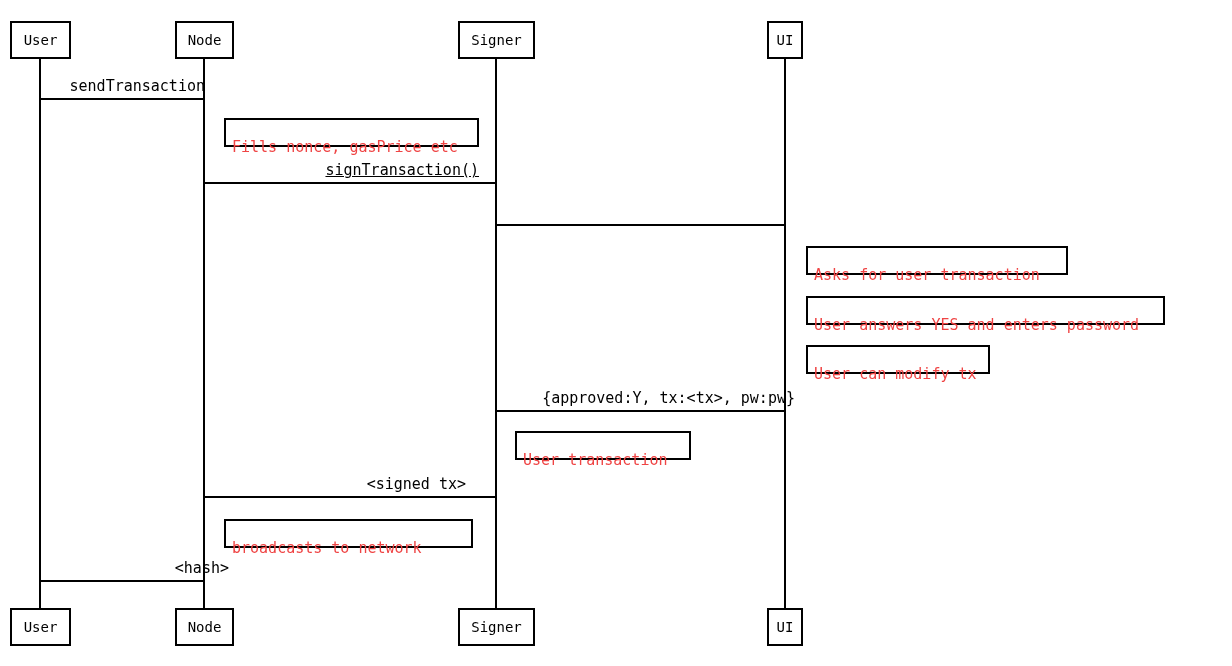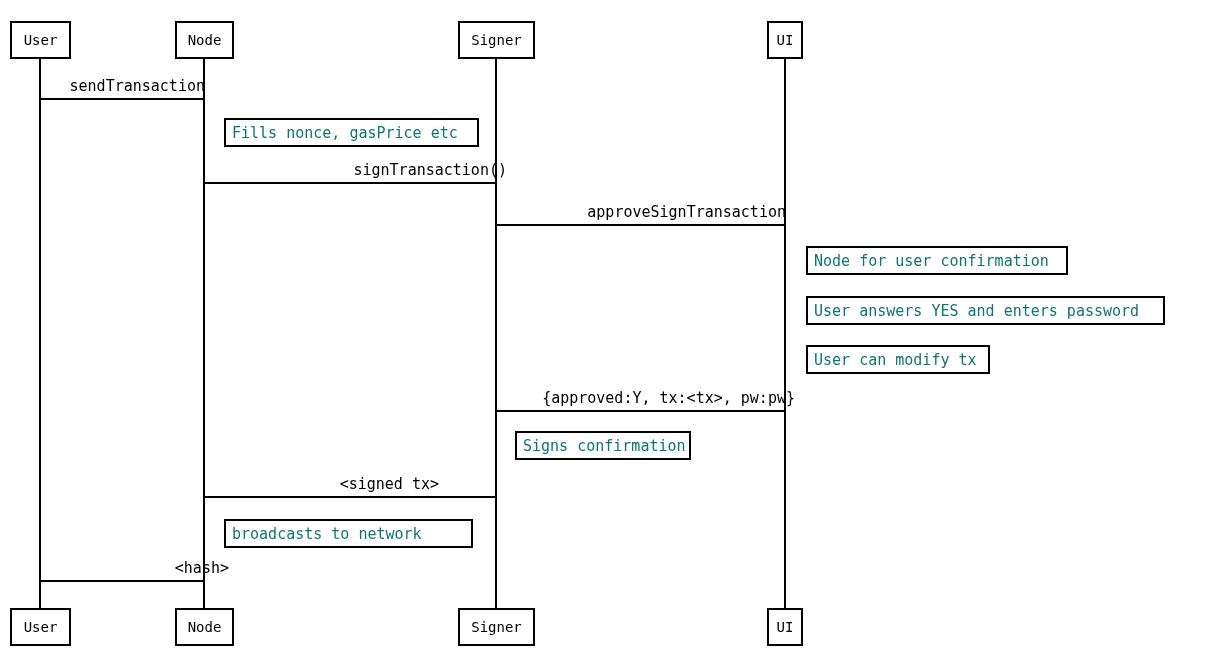--- a/index.html
+++ b/index.html
@@ -62,24 +62,24 @@
     box-sizing: border-box;
     border: 2px solid #000000;
     background: #ffffff;
     height: 29px;
     z-index: 4;
     overflow: visible;
   }
   .note-text {
     position: absolute;
     left: 6px;
-    top: 3px;
+    top: 17px;
     font-size: 15px;
     line-height: 21px;
-    color: #0f766e;
+    color: #ef4444;
     white-space: nowrap;
   }
 </style>
 </head>
 <body>
 
 <div id="canvas">
 
 <div class="lifeline" style="left: 39px; top: 59px; height: 549px;"></div>
     <div class="lifeline" style="left: 203px; top: 59px; height: 549px;"></div>
@@ -89,40 +89,39 @@
     <div class="participant" style="left: 10px; width: 61px; top: 608px; height: 38px; line-height: 34px;">User</div>
     <div class="participant" style="left: 175px; width: 59px; top: 21px; height: 38px; line-height: 34px;">Node</div>
     <div class="participant" style="left: 175px; width: 59px; top: 608px; height: 38px; line-height: 34px;">Node</div>
     <div class="participant" style="left: 458px; width: 77px; top: 21px; height: 38px; line-height: 34px;">Signer</div>
     <div class="participant" style="left: 458px; width: 77px; top: 608px; height: 38px; line-height: 34px;">Signer</div>
     <div class="participant" style="left: 767px; width: 36px; top: 21px; height: 38px; line-height: 34px;">UI</div>
     <div class="participant" style="left: 767px; width: 36px; top: 608px; height: 38px; line-height: 34px;">UI</div>
     <div class="message" style="left: 41px; width: 164px; top: 98px;"></div>
     <div class="message-label" style="left: 41px; width: 164px; top: 77px;">sendTransaction</div>
     <div class="message" style="left: 205px; width: 292px; top: 182px;"></div>
-    <div class="message-label" style="left: 215px; width: 292px; top: 161px;">signTransaction()</div>
+    <div class="message-label" style="left: 187px; width: 292px; top: 161px; text-decoration: underline;">signTransaction()</div>
     <div class="message" style="left: 497px; width: 289px; top: 224px;"></div>
-    <div class="message-label" style="left: 497px; width: 289px; top: 203px;">approveSignTransaction</div>
     <div class="message" style="left: 497px; width: 289px; top: 410px;"></div>
     <div class="message-label" style="left: 497px; width: 298px; top: 389px;">{approved:Y, tx:&lt;tx&gt;, pw:pw}</div>
     <div class="message" style="left: 205px; width: 292px; top: 496px;"></div>
-    <div class="message-label" style="left: 191px; width: 248px; top: 475px;">&lt;signed tx&gt;</div>
+    <div class="message-label" style="left: 218px; width: 248px; top: 475px;">&lt;signed tx&gt;</div>
     <div class="message" style="left: 41px; width: 164px; top: 580px;"></div>
     <div class="message-label" style="left: 41px; width: 188px; top: 559px;">&lt;hash&gt;</div>
     <div class="note" style="left: 224px; top: 118px; width: 255px;">
       <div class="note-text">Fills nonce, gasPrice etc</div>
     </div>
     <div class="note" style="left: 806px; top: 246px; width: 262px;">
-      <div class="note-text">Node for user confirmation</div>
+      <div class="note-text">Asks for user transaction</div>
     </div>
     <div class="note" style="left: 806px; top: 296px; width: 359px;">
       <div class="note-text">User answers YES and enters password</div>
     </div>
     <div class="note" style="left: 806px; top: 345px; width: 184px;">
       <div class="note-text">User can modify tx</div>
     </div>
     <div class="note" style="left: 515px; top: 431px; width: 176px;">
-      <div class="note-text">Signs confirmation</div>
+      <div class="note-text">User transaction</div>
     </div>
     <div class="note" style="left: 224px; top: 519px; width: 249px;">
       <div class="note-text">broadcasts to network</div>
     </div>
   </div>
 
 </body></html>

